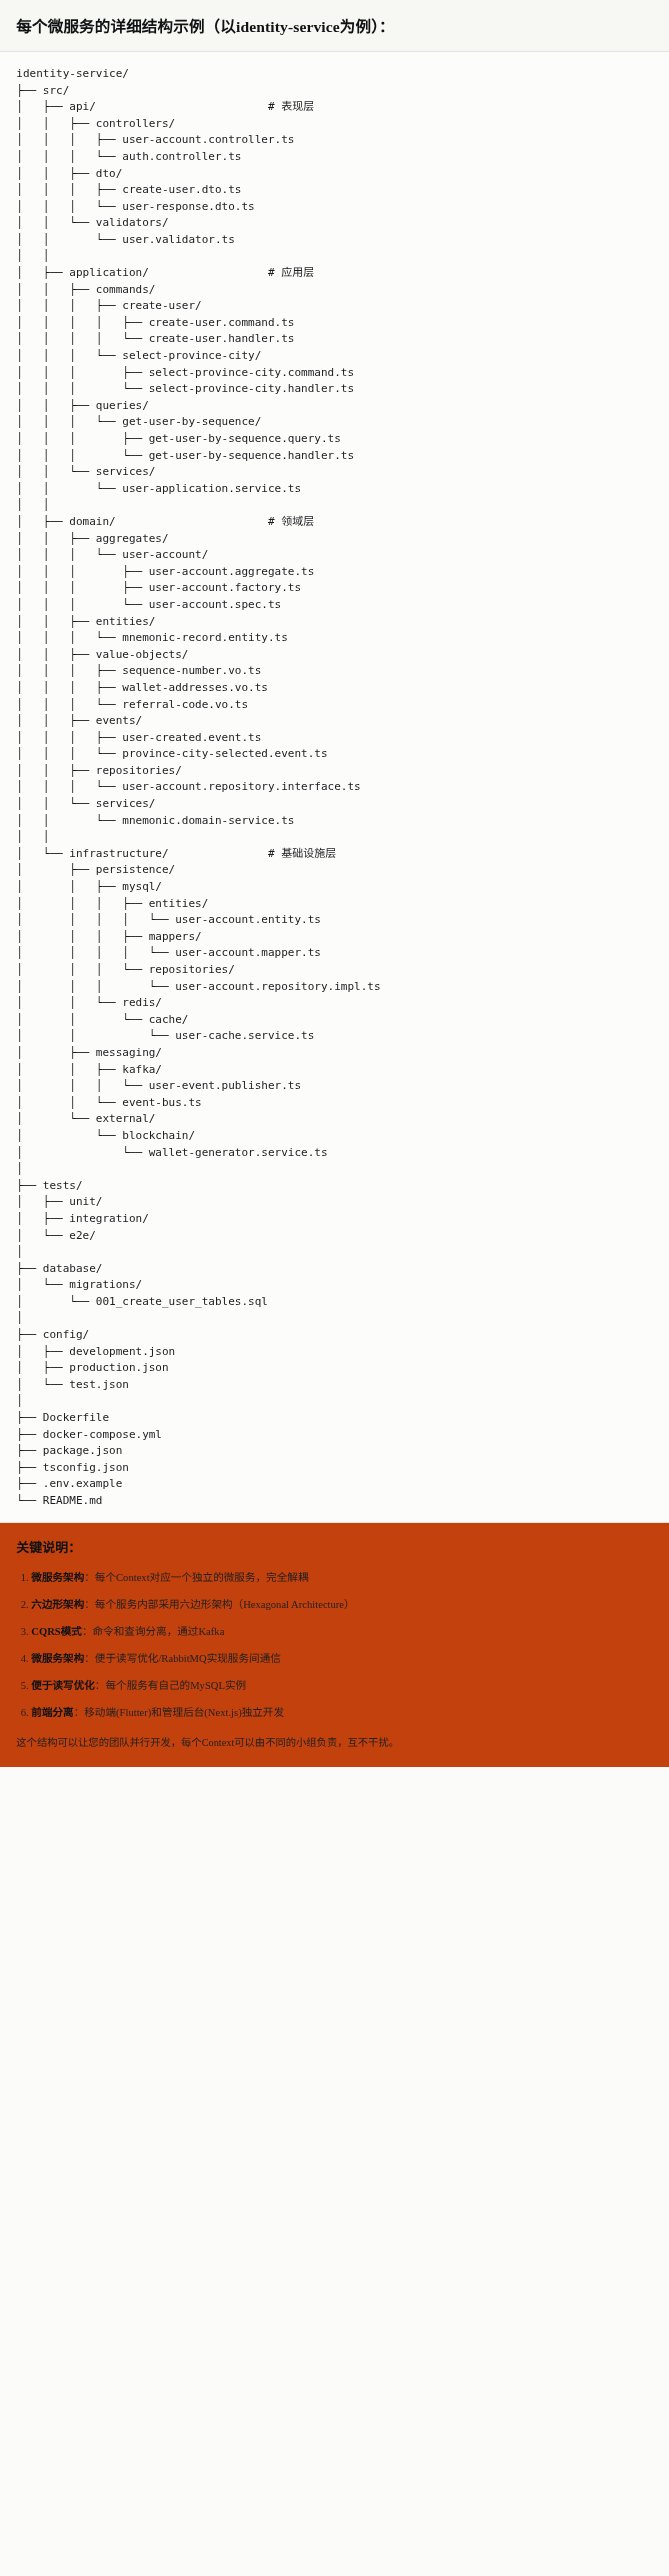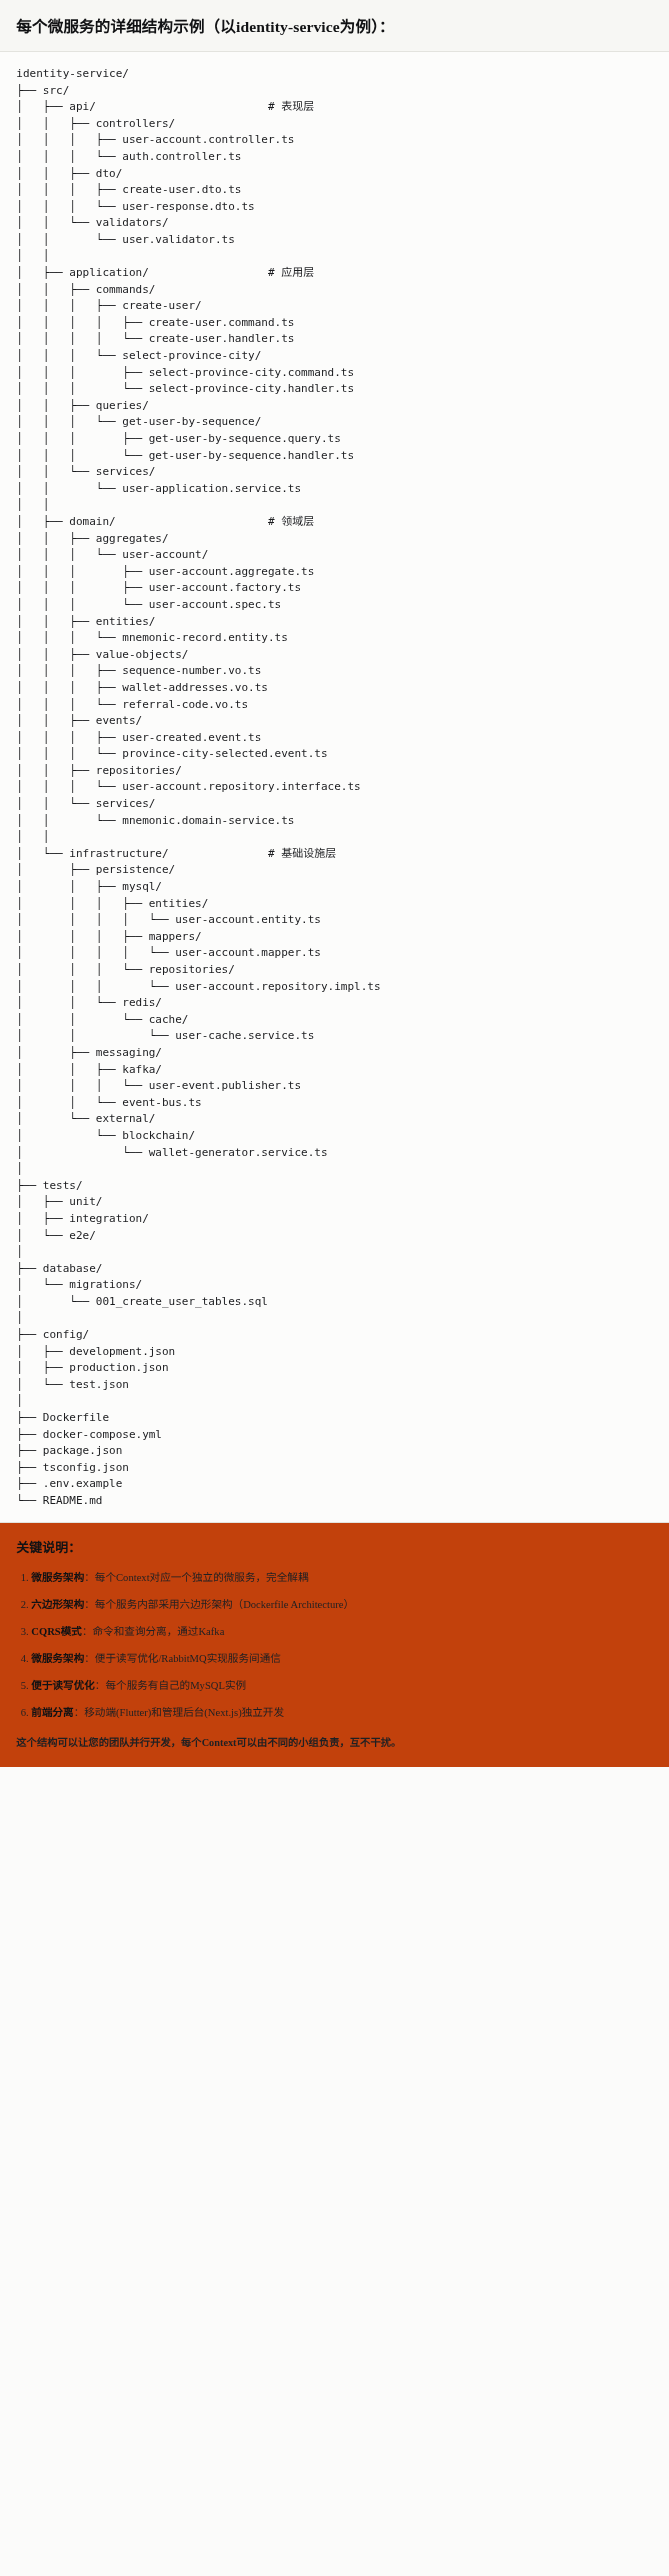--- a/index.html
+++ b/index.html
@@ -82,21 +82,20 @@
   .note-term {
     font-weight: bold;
     color: #111214;
   }
   .note-desc { color: #1f2023; }
   .closing {
     font-size: 10.3px;
     line-height: 1.6;
     margin: 13.8px 0 0 0;
     color: #1f2023;
-    font-weight: bold;
   }
 </style>
 </head>
 <body>
 
 <div class="page">
 
   <div class="title-block">
     <h1 class="doc-title">每个微服务的详细结构示例（以identity-service为例）：</h1>
   </div>
@@ -192,21 +191,21 @@
   </div>
 
   <div class="notes-block">
     <h2 class="notes-title">关键说明：</h2>
 
     <ol class="notes-list">
       <li>
         <span class="note-term">微服务架构</span><span class="note-desc">：每个Context对应一个独立的微服务，完全解耦</span>
       </li>
       <li>
-        <span class="note-term">六边形架构</span><span class="note-desc">：每个服务内部采用六边形架构（Dockerfile Architecture）</span>
+        <span class="note-term">六边形架构</span><span class="note-desc">：每个服务内部采用六边形架构（Hexagonal Architecture）</span>
       </li>
       <li>
         <span class="note-term">CQRS模式</span><span class="note-desc">：命令和查询分离，通过Kafka</span>
       </li>
       <li>
         <span class="note-term">微服务架构</span><span class="note-desc">：便于读写优化/RabbitMQ实现服务间通信</span>
       </li>
       <li>
         <span class="note-term">便于读写优化</span><span class="note-desc">：每个服务有自己的MySQL实例</span>
       </li>

